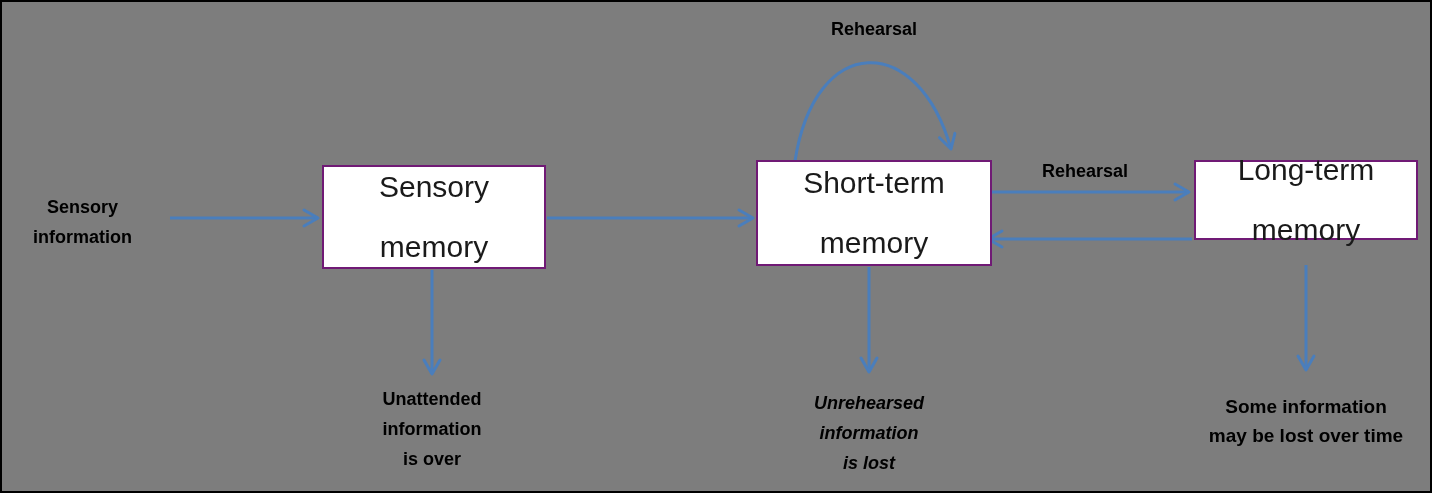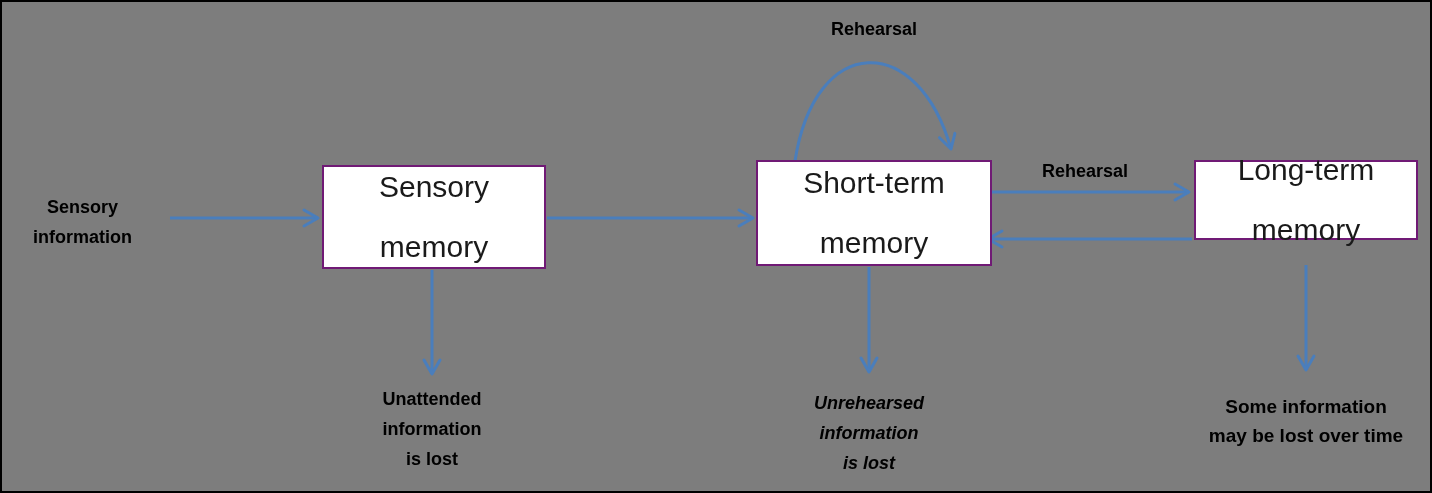--- a/index.html
+++ b/index.html
@@ -101,21 +101,21 @@
 information</div>
 
 
   <div class="lbl" id="rehearsal-label">Rehearsal</div>
 
   <div class="lbl" id="encoding-label">Rehearsal</div>
 
 
   <div class="lbl" id="unattended-label">Unattended
 information
-is lost</div>
+is over</div>
 
   <div class="lbl" id="unrehearsed-label">Unrehearsed
 information
 is lost</div>
 
   <div class="lbl" id="some-info-label">Some information
 may be lost over time</div>
 
 </div>
 

